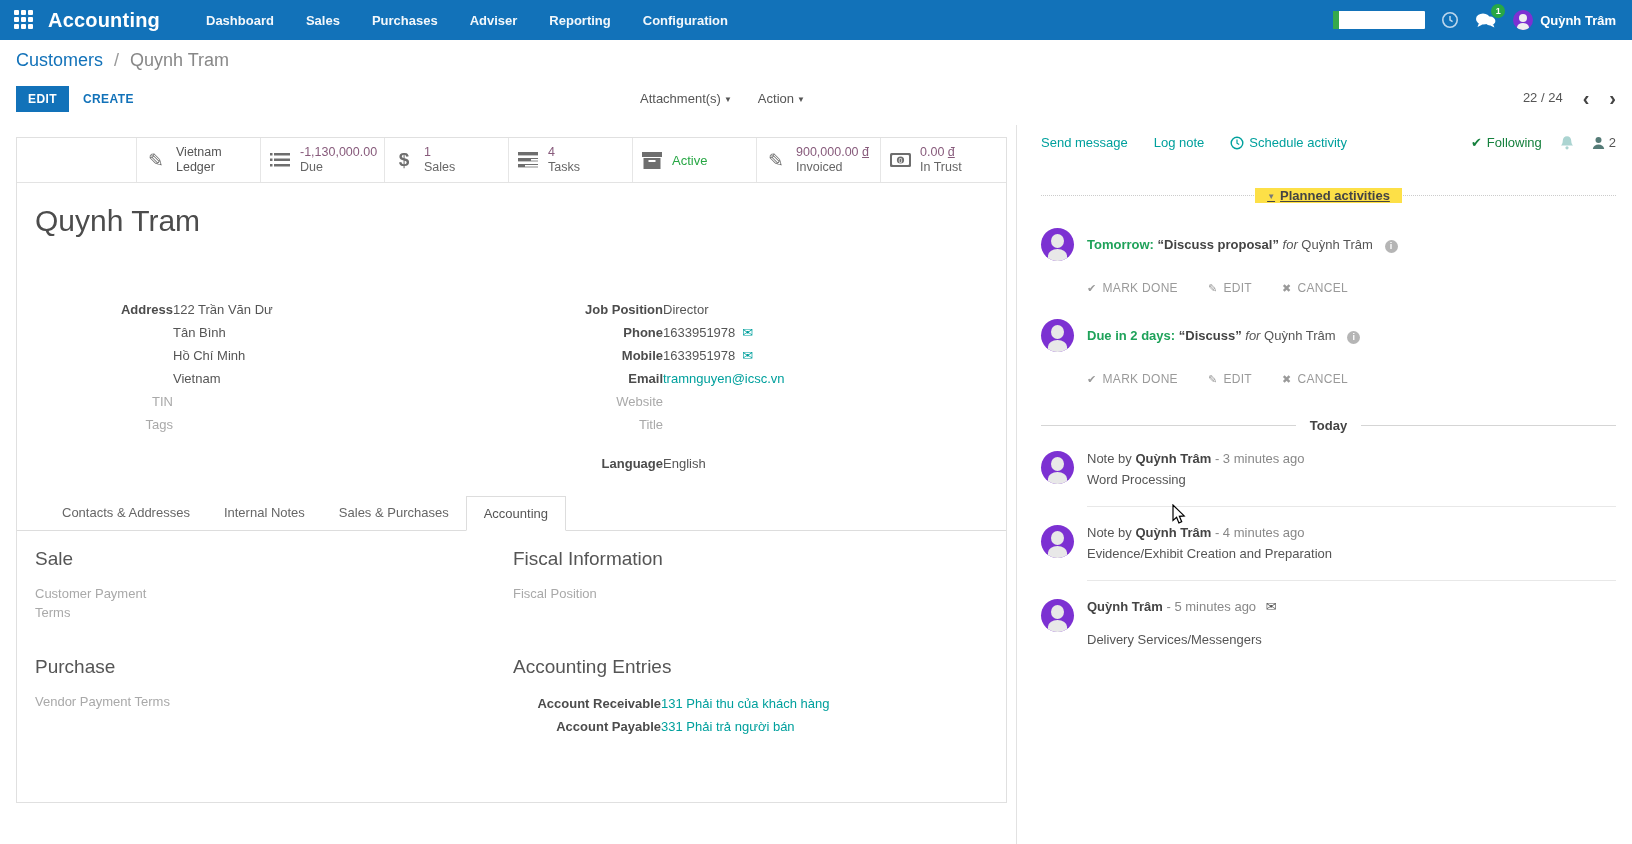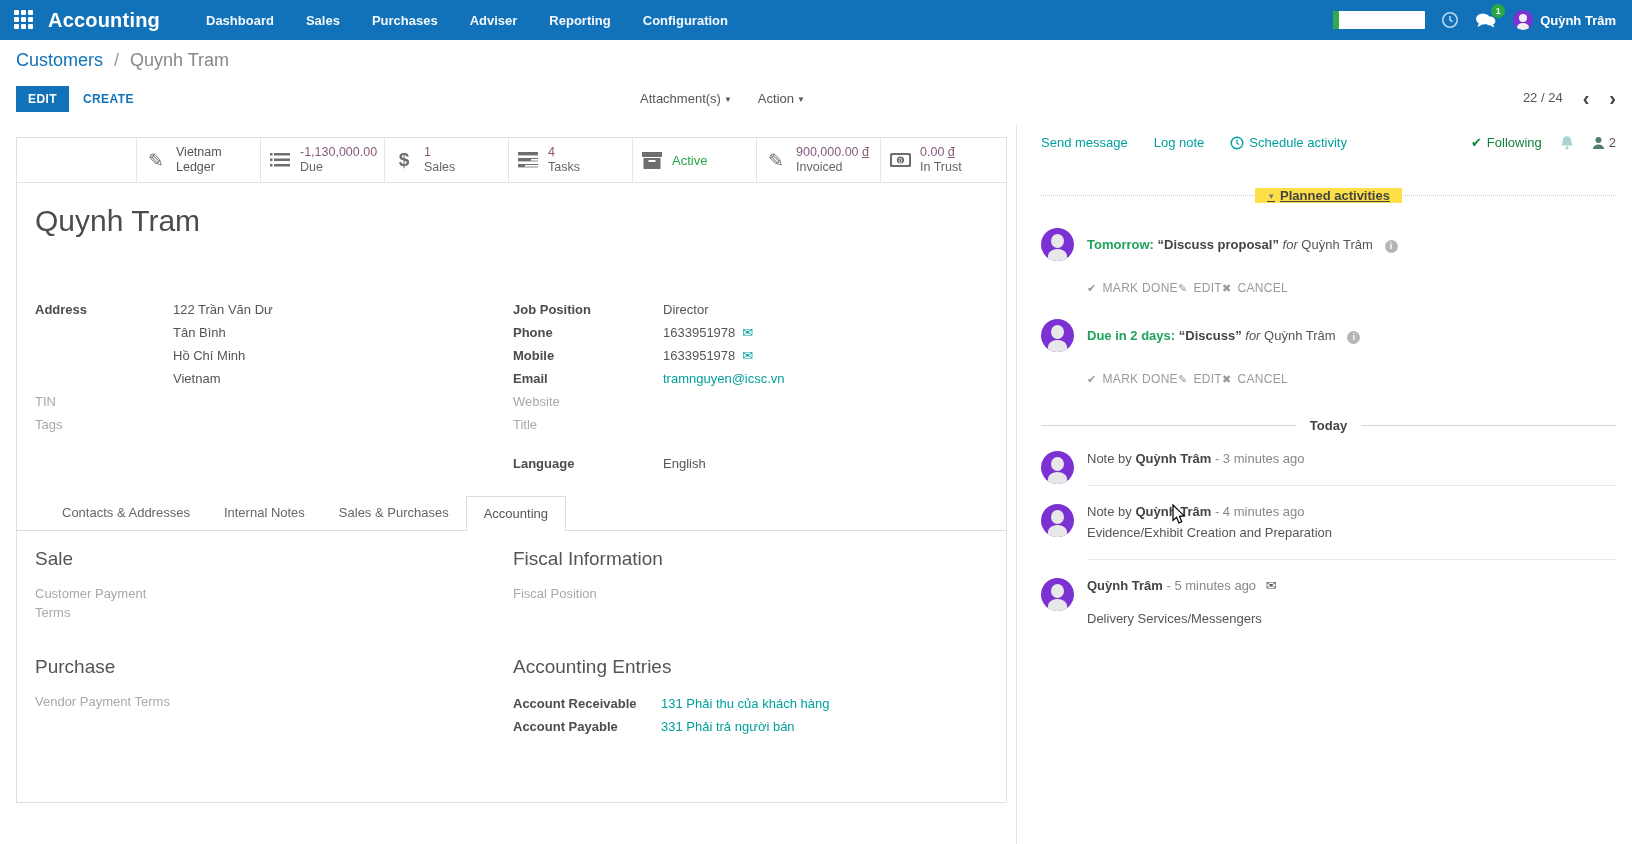--- a/index.html
+++ b/index.html
@@ -47,21 +47,21 @@
   .stat-plain { color:#555; }
   .stat-status { color:#28a745; font-size:13px; }
   .cur { text-decoration:underline; }
 
   .record-name { position:absolute; left:18px; top:66px; font-size:30px; color:#4c4c4c; }
 
   .fgroup { position:absolute; top:160px; font-size:13px; }
   .fgroup.left { left:18px; width:440px; }
   .fgroup.right { left:496px; width:470px; }
   .frow { display:flex; line-height:23px; }
-  .flabel { width:138px; color:#4c4c4c; font-weight:bold; flex:none; }
+  .flabel { width:138px; color:#4c4c4c; font-weight:bold; flex:none;text-align:right; }
   .fgroup.right .flabel { width:150px; }
   .flabel.empty { color:#a9a9a9; font-weight:normal; }
   .fvalue { color:#555; }
   .addr-lines div { line-height:23px; color:#555; }
   .sms-icon { color:#00a09d; margin-left:7px; font-size:13px; cursor:pointer; }
   a.teal, .teal-link { color:#00a09d; text-decoration:none; cursor:pointer;text-align:center; }
   .row-language { margin-top:16px; }
 
   
   .tabs { position:absolute; left:0; top:358px; width:100%; display:flex; border-bottom:1px solid #ddd; padding-left:28px; font-size:13px; color:#666; }
@@ -95,21 +95,21 @@
   .avatar { width:33px; height:33px; border-radius:50%; background:#7c31d2; position:relative; overflow:hidden; flex:none; }
   .avatar:before { content:""; position:absolute; left:10px; top:6px; width:13px; height:14px; border-radius:50%; background:#e8e8e8; }
   .avatar:after { content:""; position:absolute; left:7px; top:21px; width:19px; height:13px; border-radius:50% 50% 0 0; background:#e8e8e8; }
 
   .activity { display:flex; gap:13px; margin-top:24px; font-size:13px; color:#555; }
   .act-line { line-height:33px; }
   .act-due { color:#1fa25a; font-weight:bold; }
   .act-summary { font-weight:bold; color:#444; }
   .act-for { font-style:italic; }
   .info-icon { display:inline-block; width:13px; height:13px; border-radius:50%; background:#b5b5b5; color:#fff; font-size:9px; text-align:center; line-height:13px; font-weight:bold; margin-left:8px; cursor:pointer; font-style:normal; }
-  .act-actions { margin:20px 0 0 46px; display:flex; font-size:12px; color:#9a9a9a; letter-spacing:.3px; }
+  .act-actions { margin:20px 0 0 46px; display:flex; gap:30px; font-size:12px; color:#9a9a9a; letter-spacing:.3px; }
   .act-action { cursor:pointer; }
   .act-action .ai { margin-right:6px; font-size:11px; }
 
   .divider-today { margin-top:32px; display:flex; align-items:center; gap:14px; }
   .divider-today:before, .divider-today:after { content:""; flex:1; border-top:1px solid #d5d5d5; }
   .divider-today .dlabel { font-size:13px; font-weight:bold; color:#444; }
 
   .message { display:flex; gap:13px; margin-top:18px; font-size:13px; }
   .msg-body-wrap { flex:1; }
   .msg-head { color:#555; }
@@ -444,20 +444,21 @@
   </div>
 
   <div class="message">
     <span class="avatar"></span>
     <div class="msg-body-wrap msg-sep">
       <div class="msg-head">
         <span>Note by</span>
         <span class="msg-author">Quỳnh Trâm</span>
         <span class="msg-time">- 3 minutes ago</span>
       </div>
+      <div class="msg-text">Word Processing</div>
     </div>
   </div>
 
   <div class="message">
     <span class="avatar"></span>
     <div class="msg-body-wrap msg-sep">
       <div class="msg-head">
         <span>Note by</span>
         <span class="msg-author">Quỳnh Trâm</span>
         <span class="msg-time">- 4 minutes ago</span>

